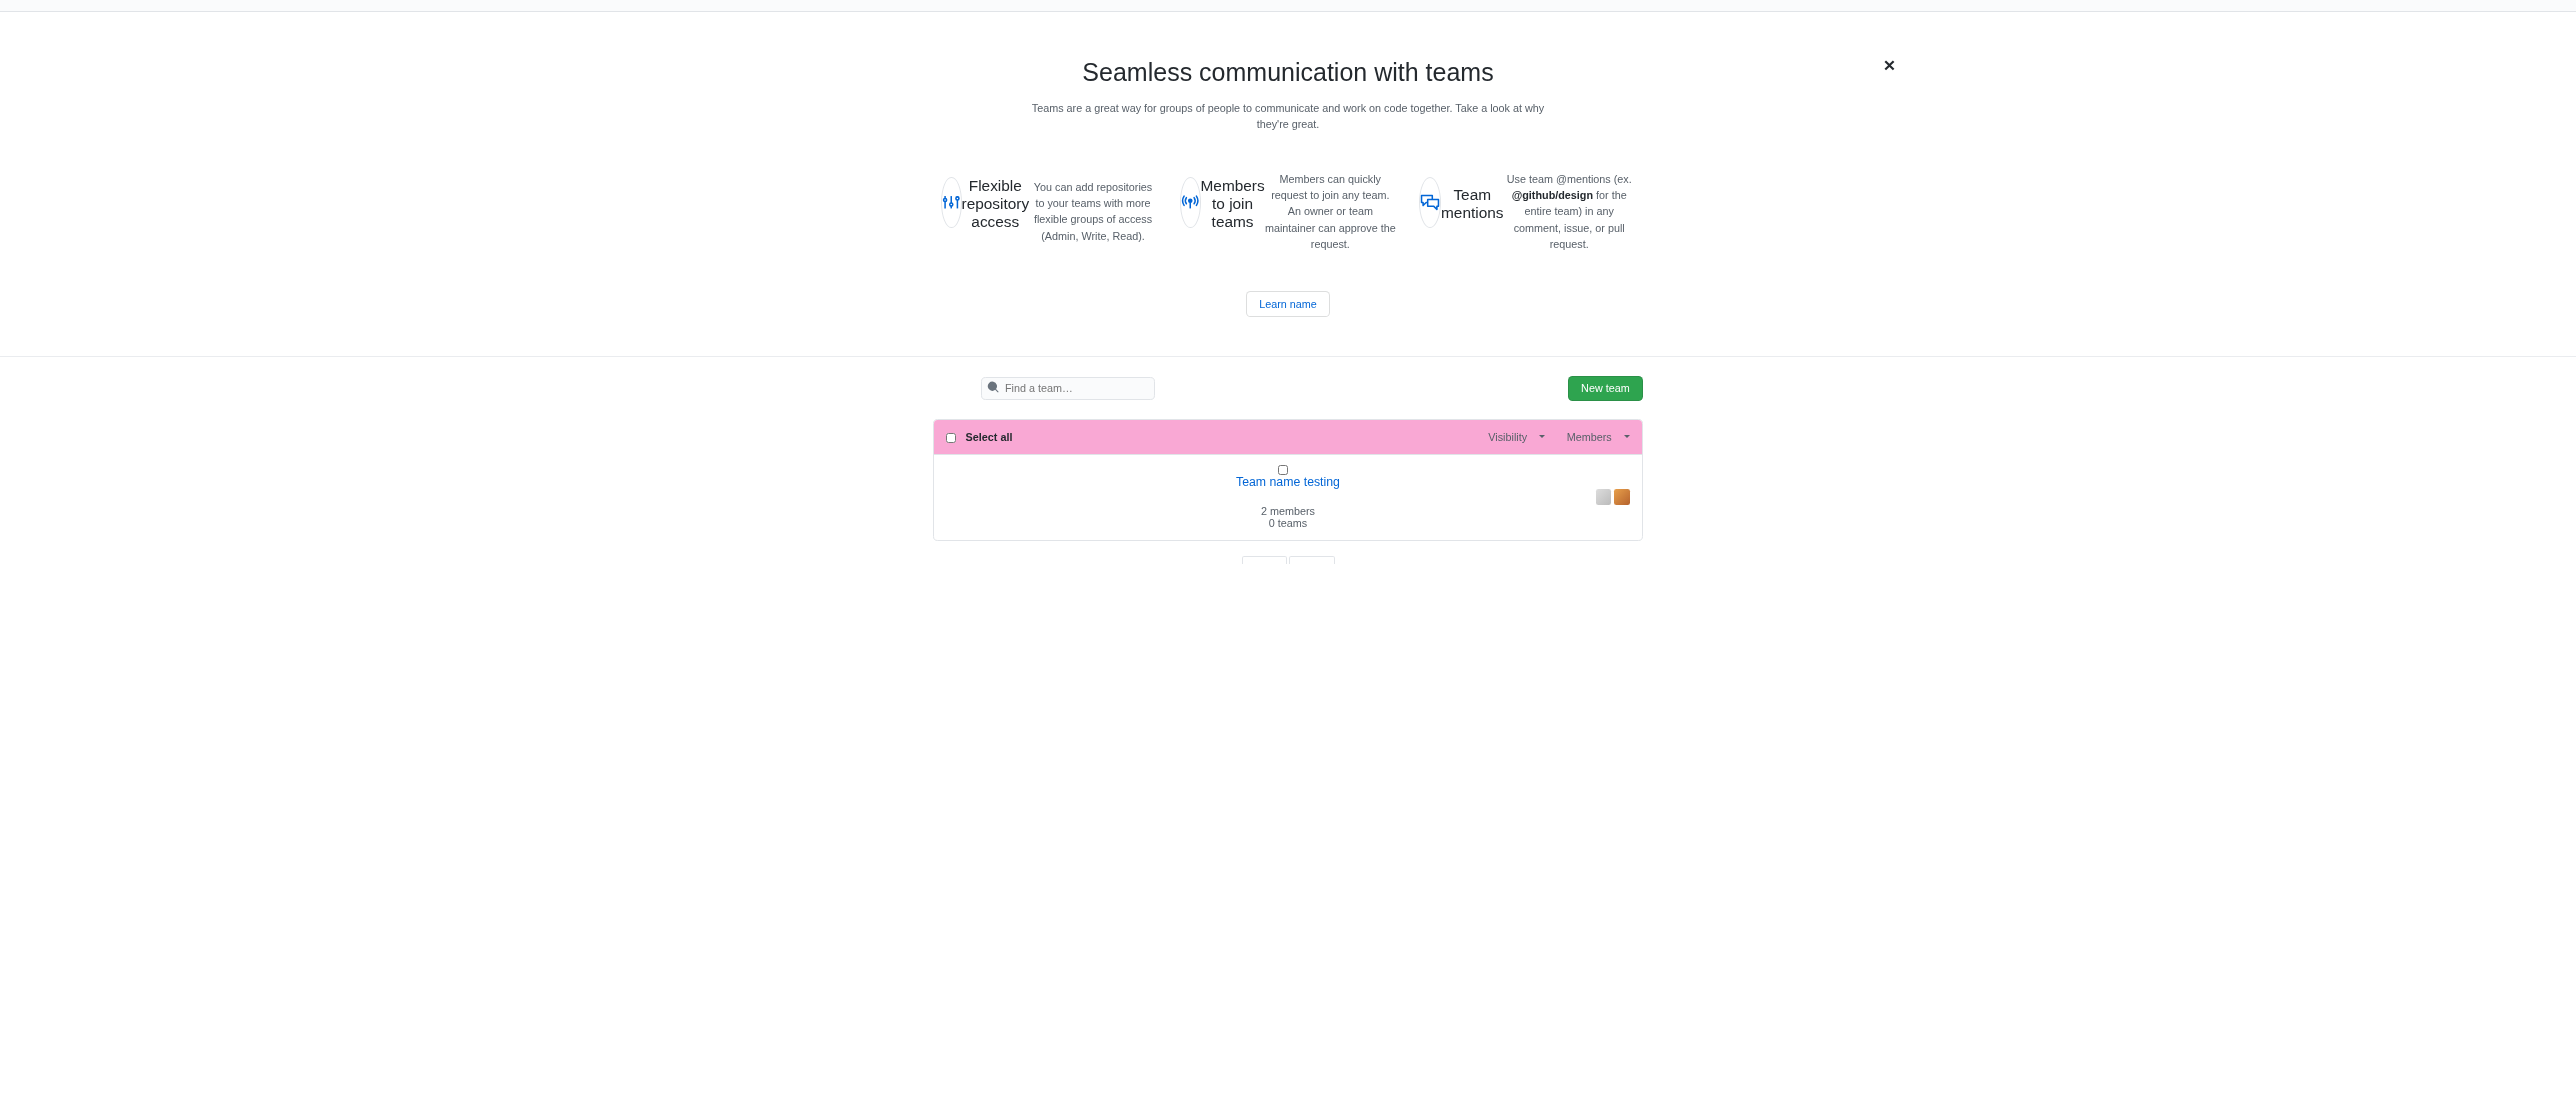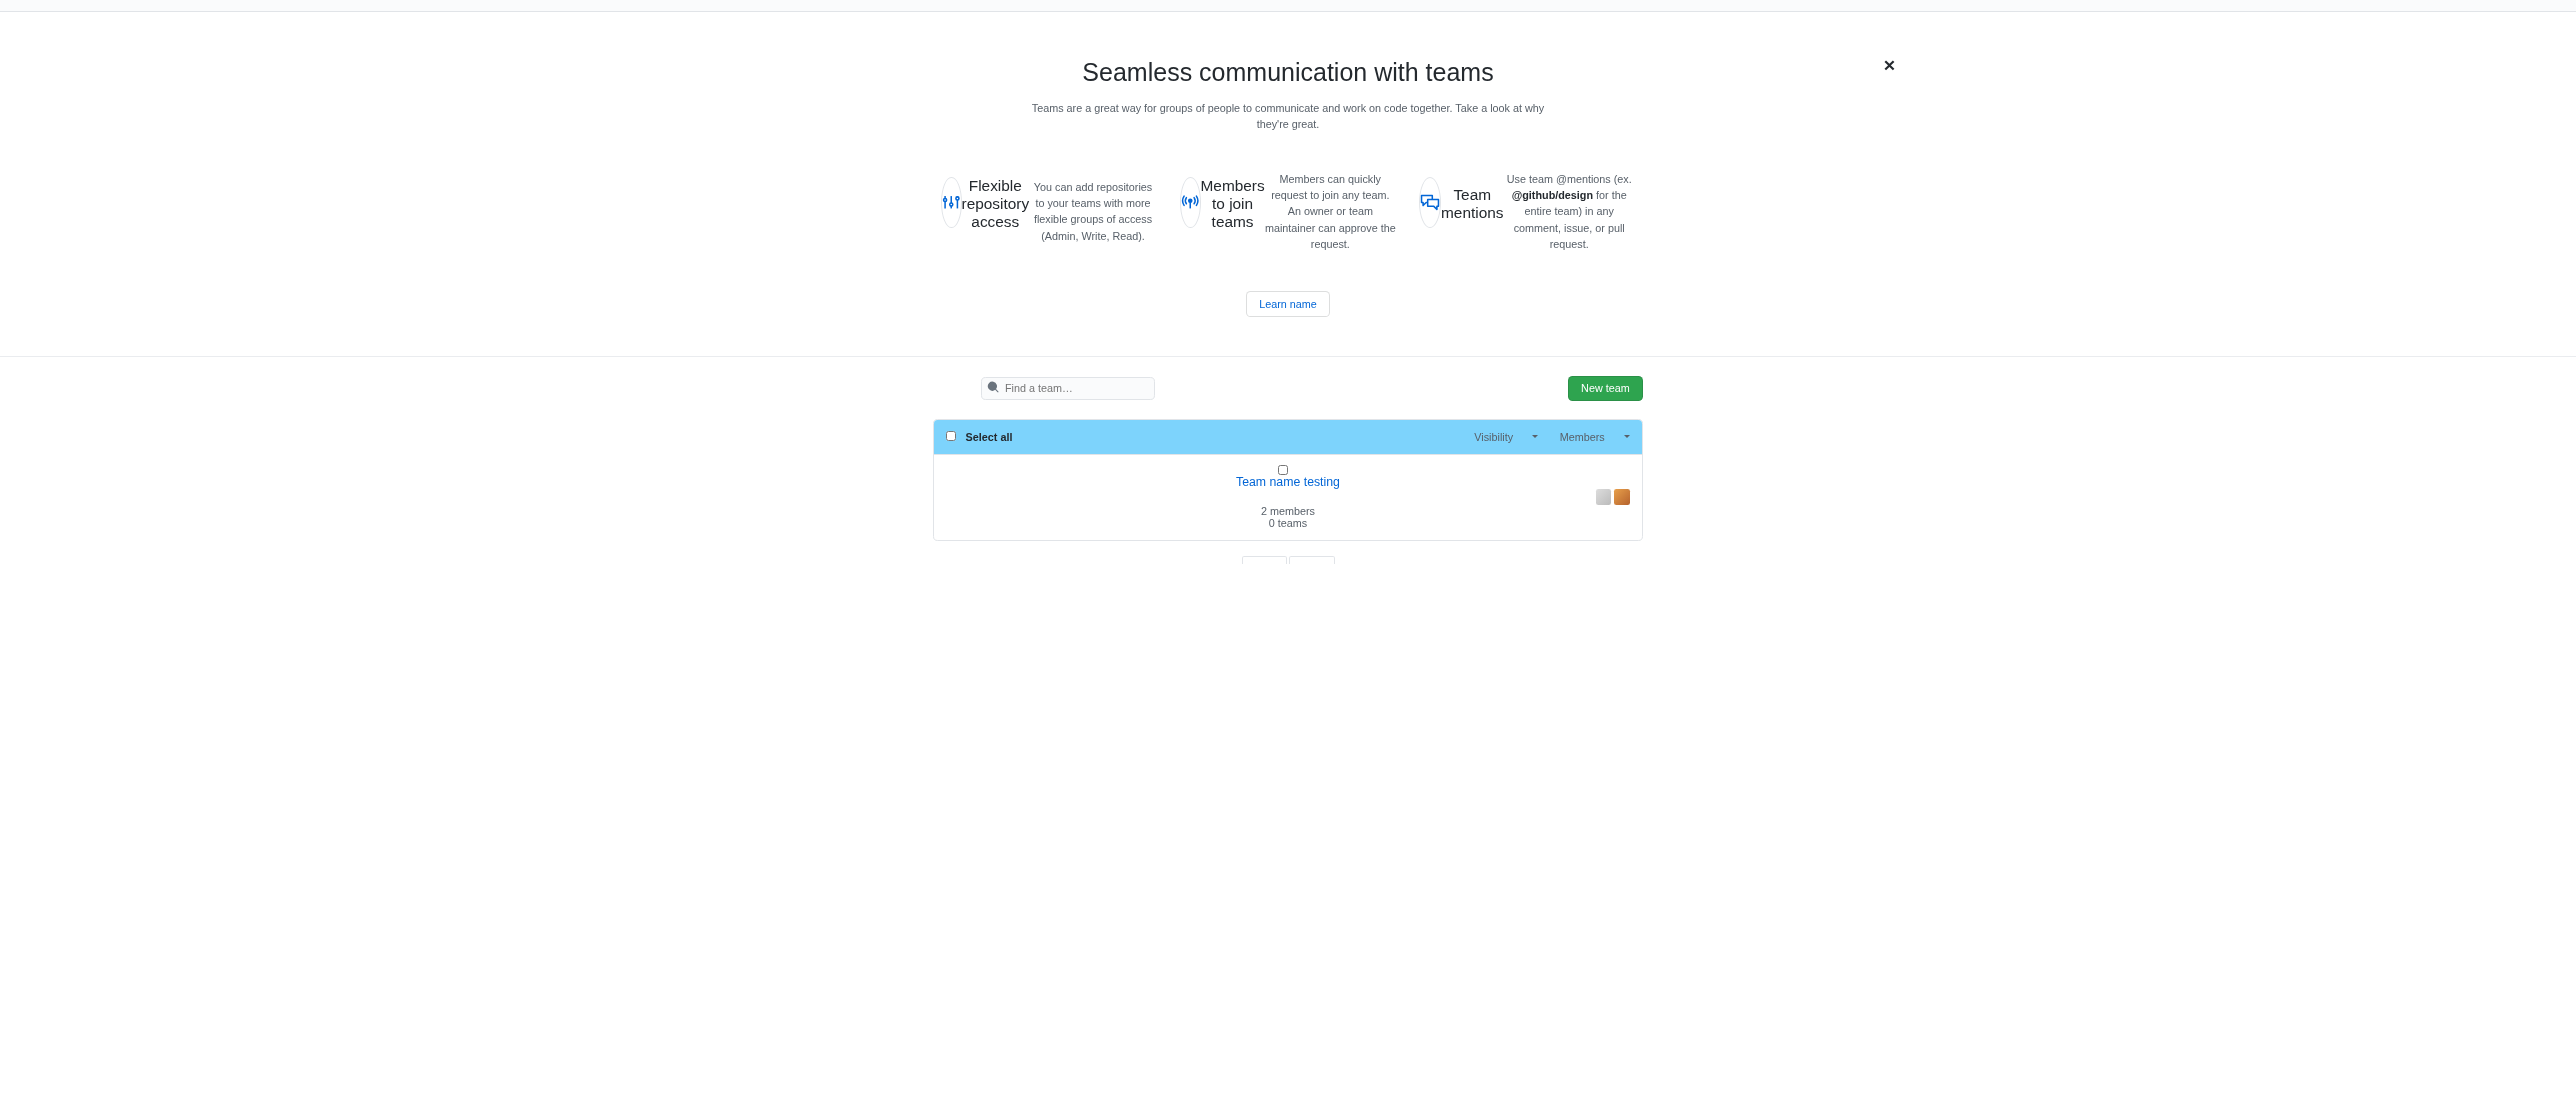--- a/index.html
+++ b/index.html
@@ -149,40 +149,40 @@
     cursor: pointer;
   }
 
   
   .table-box {
     border: 0.8px solid #e1e4e8;
     border-radius: 4.6px;
     overflow: hidden;
   }
   .table-header {
-    background: #7dd3fc;
+    background: #f9a8d4;
     border-bottom: 0.8px solid #e1e4e8;
     padding: 10.8px 12.3px;
     display: flex;
-    align-items: flex-start;
+    align-items: flex-end;
   }
   .table-header .sel-check { margin-right: 9.3px; }
   .sel-label { font-weight: 600; font-size: 10.8px; }
   .table-header-right {
     margin-left: auto;
     display: flex;
     gap: 21.6px;
     color: #586069;
     font-size: 10.8px;
   }
   .dropdown-label {
     cursor: pointer;
     display: flex;
     align-items: center;
-    gap: 19px;
+    gap: 12px;
   }
   .caret {
     display: inline-block;
     width: 0;
     height: 0;
     border-left: 3.1px solid transparent;
     border-right: 3.1px solid transparent;
     border-top: 3.1px solid currentColor;
   }
   .table-row {

